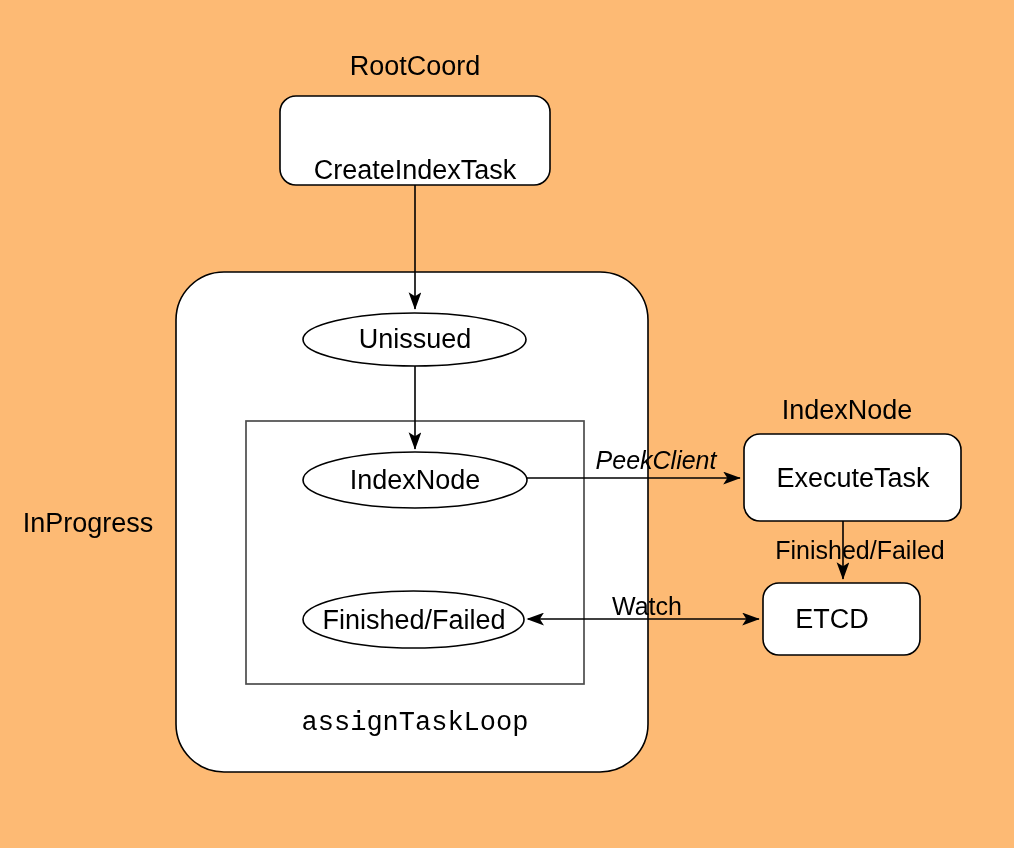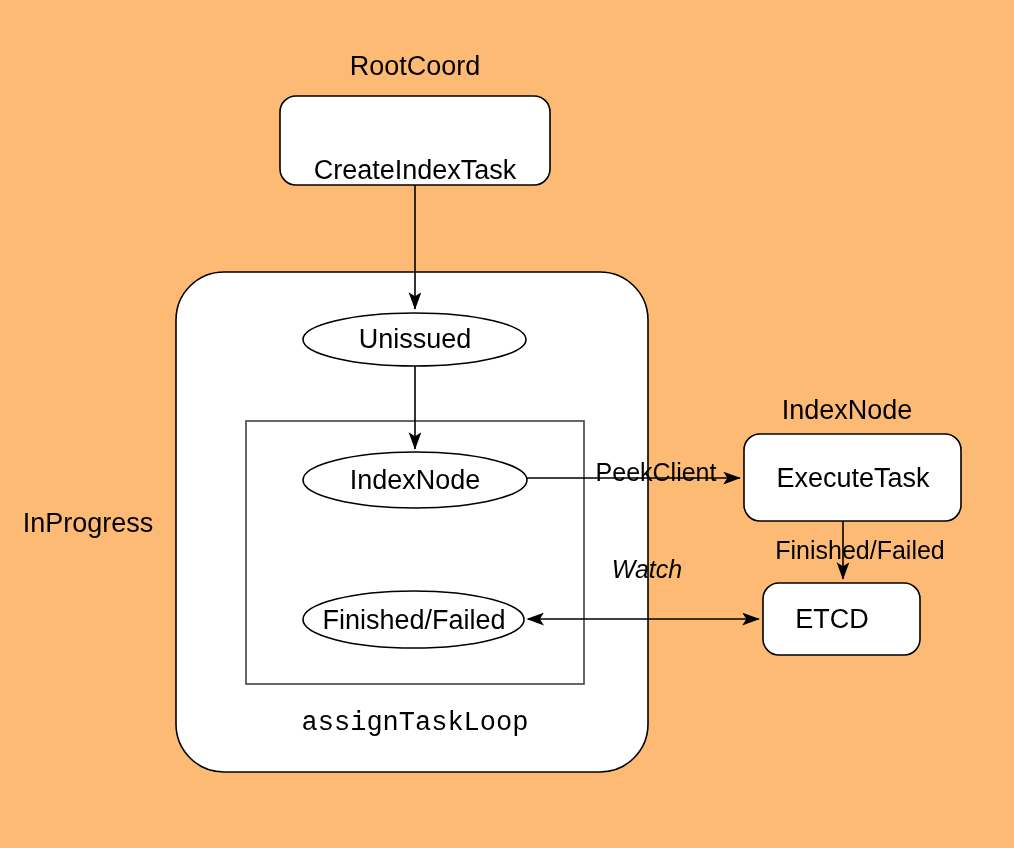--- a/index.html
+++ b/index.html
@@ -117,19 +117,19 @@
   <div class="node-label lbl-group centered" style="left:88px; top:523px;">InProgress</div>
 
   <div class="node-label lbl-group centered" style="left:415px; top:723px;font-family:Liberation Mono, monospace;">assignTaskLoop</div>
 
   <div class="node-label lbl-group centered" style="left:847px; top:410px;">IndexNode</div>
 
   <div class="node-label lbl-node centered" style="left:853px; top:478px;">ExecuteTask</div>
 
   <div class="node-label lbl-node centered" style="left:832px; top:619px;">ETCD</div>
 
-  <div class="node-label lbl-edge centered" style="left:656px; top:472px;">PeekClient</div>
+  <div class="node-label lbl-edge centered" style="left:656px; top:460px;font-style:italic;">PeekClient</div>
 
   <div class="node-label lbl-edge centered" style="left:860px; top:550px;">Finished/Failed</div>
 
-  <div class="node-label lbl-edge centered" style="left:647px; top:569px;font-style:italic;">Watch</div>
+  <div class="node-label lbl-edge centered" style="left:647px; top:606px;">Watch</div>
 
 </div>
 
 </body></html>

